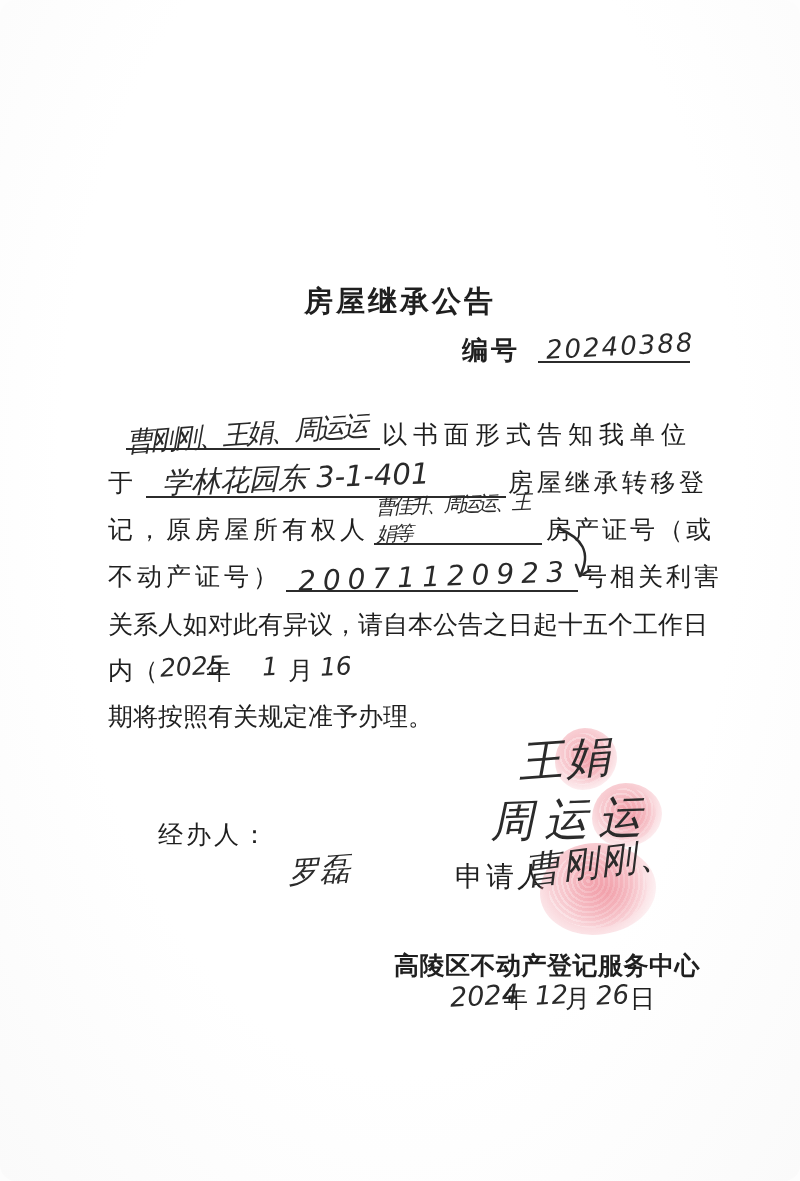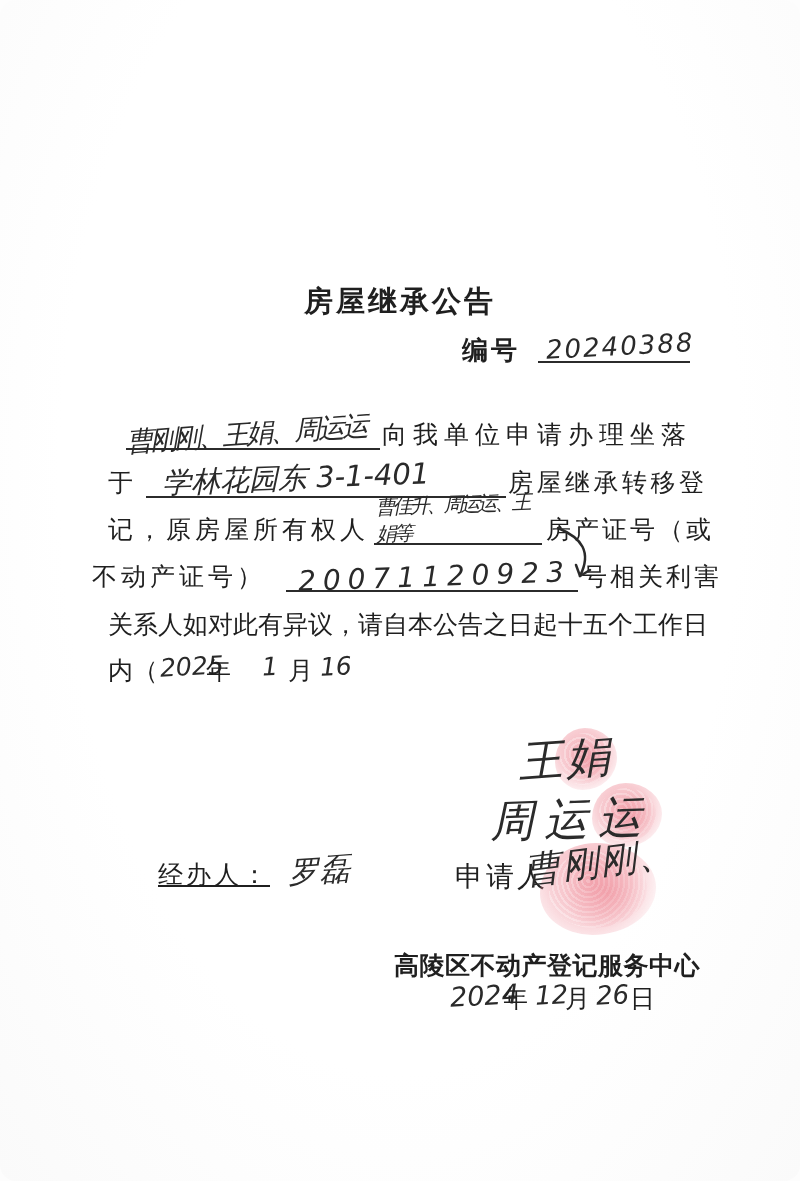--- a/index.html
+++ b/index.html
@@ -65,64 +65,65 @@
   <div class="abs title" style="top:282px;">房屋继承公告</div>
 
   <div class="abs printed bold" style="left:462px;top:333px;font-size:26px;letter-spacing:3px;">编号</div>
   <div class="blank" style="left:538px;top:330px;width:152px;height:33px;">
     <span class="hw" style="font-size:26px;letter-spacing:2px;bottom:0;">20240388</span>
   </div>
 
   <div class="blank" style="left:126px;top:408px;width:254px;height:42px;">
     <span class="hw" style="font-size:27px;letter-spacing:-3px;left:0;bottom:-4px;transform:rotate(-4deg);">曹刚刚、王娟、周运运</span>
   </div>
-  <div class="abs printed" style="left:382px;top:418px;font-size:25px;letter-spacing:6px;">向我单位申请办理坐落</div>
+  <div class="abs printed" style="left:382px;top:418px;font-size:25px;letter-spacing:6px;">以书面形式告知我单位</div>
 
   <div class="abs printed" style="left:108px;top:466px;font-size:25px;">于</div>
   <div class="blank" style="left:146px;top:456px;width:360px;height:42px;">
     <span class="hw" style="font-size:29px;left:16px;bottom:-3px;transform:rotate(-2deg);">学林花园东 3-1-401</span>
   </div>
   <div class="abs printed" style="left:508px;top:466px;font-size:25px;letter-spacing:3.5px;">房屋继承转移登</div>
 
   <div class="abs printed" style="left:108px;top:513px;font-size:25px;letter-spacing:4px;">记，原房屋所有权人</div>
   <div class="blank" style="left:374px;top:505px;width:168px;height:40px;">
     <span class="hw" style="font-size:20px;letter-spacing:-3px;left:2px;bottom:-2px;transform:rotate(-2deg);">曹佳升、周运运、王娟等</span>
   </div>
   <div class="abs printed" style="left:546px;top:513px;font-size:25px;letter-spacing:3px;">房产证号（或</div>
 
   <svg class="arrow-svg" style="left:552px;top:522px;" width="52" height="64" viewBox="0 0 52 64">
     <path d="M6,6 C30,16 40,30 28,54" fill="none" stroke="#2a2a2a" stroke-width="2.5" stroke-linecap="round"></path>
     <path d="M28,54 l-4,-11 M28,54 l10,-6" fill="none" stroke="#2a2a2a" stroke-width="2.5" stroke-linecap="round"></path>
   </svg>
 
-  <div class="abs printed" style="left:92px;top:560px;font-size:25px;letter-spacing:4px;">不动产证号）</div>
+  <div class="abs printed" style="left:108px;top:560px;font-size:25px;letter-spacing:4px;">不动产证号）</div>
   <div class="blank" style="left:286px;top:552px;width:292px;height:40px;">
     <span class="hw" style="font-size:28px;letter-spacing:7px;left:12px;bottom:-3px;transform:rotate(-2deg);">20071120923</span>
   </div>
   <div class="abs printed" style="left:108px;top:608px;font-size:25px;letter-spacing:0px;">关系人如对此有异议，请自本公告之日起十五个工作日</div>
 
   <div class="abs printed" style="left:582px;top:560px;font-size:25px;letter-spacing:3px;">号相关利害</div>
 
   <div class="abs printed" style="left:108px;top:654px;font-size:25px;">内（</div>
   <span class="abs hw" style="left:160px;top:652px;font-size:25px;">2025</span>
   <div class="abs printed" style="left:206px;top:654px;font-size:25px;">年</div>
   <span class="abs hw" style="left:262px;top:652px;font-size:25px;">1</span>
   <div class="abs printed" style="left:288px;top:654px;font-size:25px;">月</div>
   <span class="abs hw" style="left:320px;top:652px;font-size:25px;">16</span>
 
+  <div class="abs printed" style="left:108px;top:700px;font-size:25px;">期将按照有关规定准予办理。</div>
 
   <div class="fingerprint" style="left:555px;top:728px;width:62px;height:62px;"></div>
   <div class="fingerprint" style="left:592px;top:783px;width:70px;height:64px;"></div>
   <div class="fingerprint" style="left:540px;top:843px;width:116px;height:92px;opacity:1.15;"></div>
 
   <div class="abs sig" style="left:518px;top:730px;font-size:44px;letter-spacing:4px;transform:rotate(-4deg);">王娟</div>
   <div class="abs sig" style="left:490px;top:790px;font-size:44px;letter-spacing:10px;transform:rotate(-2deg);">周运运</div>
   <div class="abs sig" style="left:524px;top:838px;font-size:36px;letter-spacing:2px;transform:rotate(-7deg);">曹刚刚、</div>
 
-  <div class="abs printed" style="left:158px;top:858px;font-size:25px;letter-spacing:3px;text-decoration:underline;">经办人：</div>
+  <div class="abs printed" style="left:158px;top:818px;font-size:25px;letter-spacing:3px;">经办人：</div>
   <div class="abs sig" style="left:288px;top:850px;font-size:31px;transform:rotate(-4deg);">罗磊</div>
   <div class="abs printed" style="left:455px;top:858px;font-size:28px;letter-spacing:3px;">申请人</div>
 
   <div class="abs printed bold" style="left:394px;top:939px;font-size:25px;letter-spacing:0.5px;margin-top:10px;">高陵区不动产登记服务中心</div>
 
   <span class="abs hw" style="left:450px;top:980px;font-size:27px;">2024</span>
   <div class="abs printed" style="left:503px;top:982px;font-size:25px;">年</div>
   <span class="abs hw" style="left:535px;top:980px;font-size:26px;">12</span>
   <div class="abs printed" style="left:565px;top:982px;font-size:25px;">月</div>
   <span class="abs hw" style="left:596px;top:980px;font-size:26px;">26</span>

